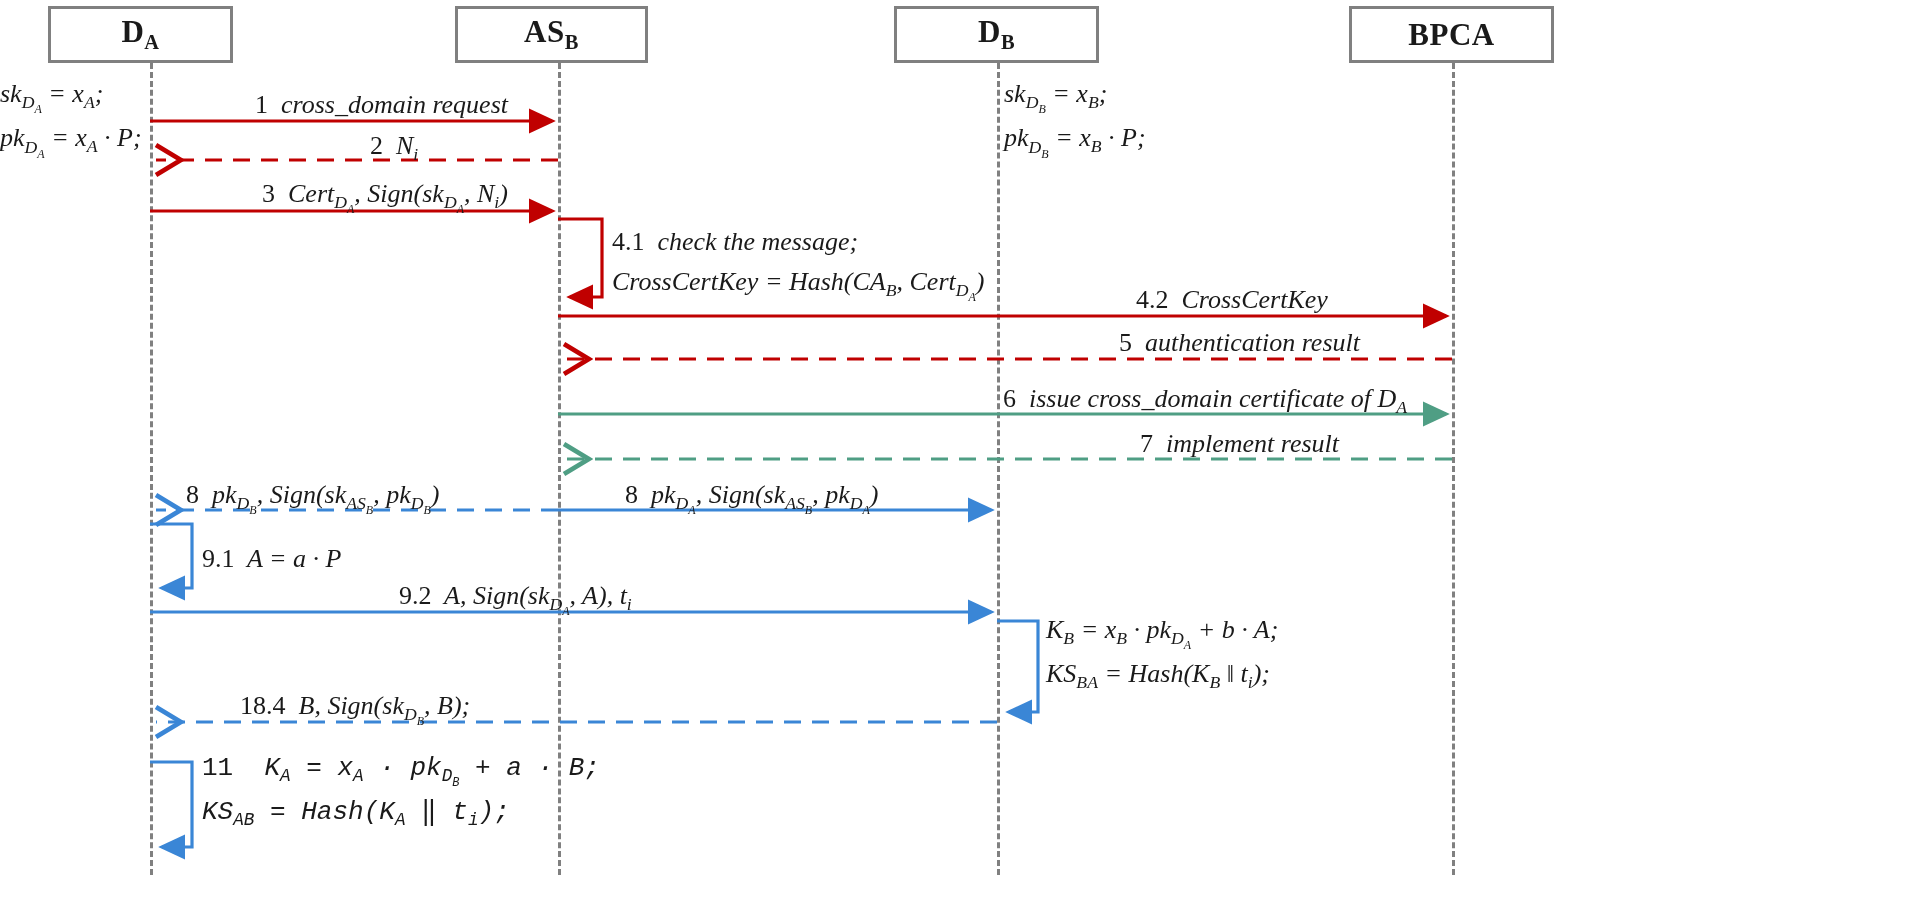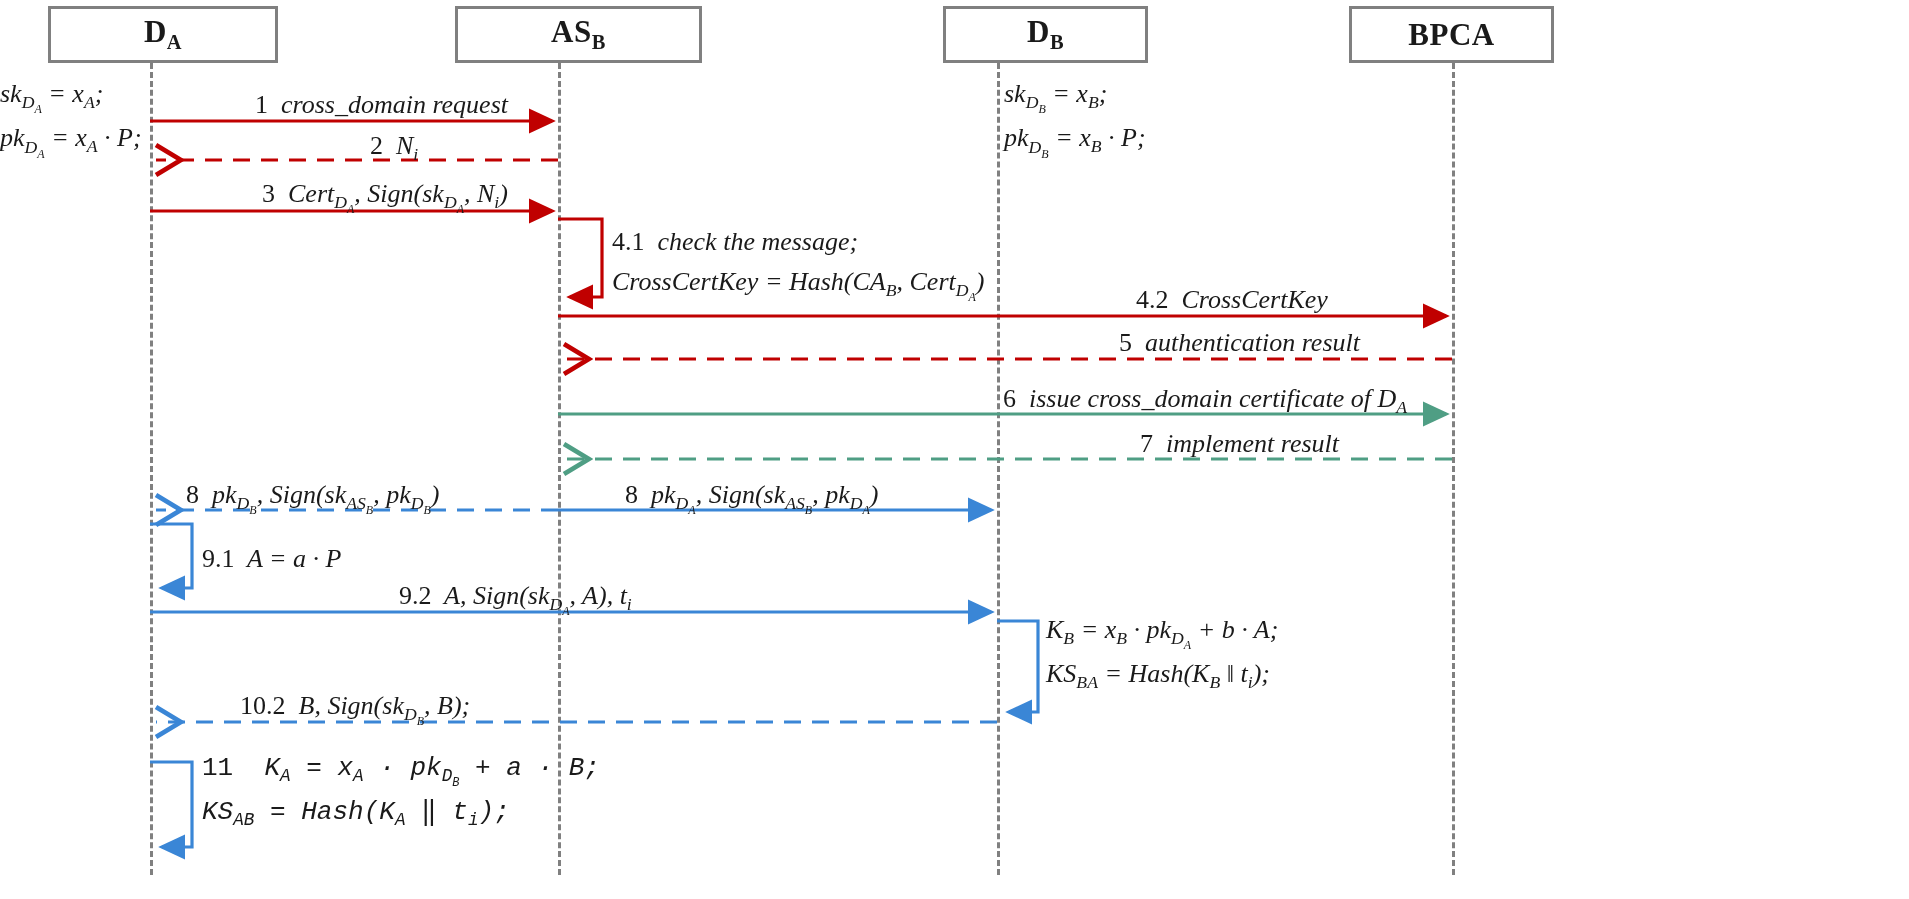--- a/index.html
+++ b/index.html
@@ -65,27 +65,27 @@
     height: 899px;
     pointer-events: none;
   }
   sub { font-size: 0.68em; }
 </style>
 </head>
 <body>
 
 <div id="diagram">
 
-  <div class="lane-box" style="left:48px; top:6px; width:230px; height:57px;">
+  <div class="lane-box" style="left:48px; top:6px; width:185px; height:57px;">
     <span>D<sub>A</sub></span>
   </div>
-  <div class="lane-box" style="left:455px; top:6px; width:247px; height:57px;">
+  <div class="lane-box" style="left:455px; top:6px; width:193px; height:57px;">
     <span>AS<sub>B</sub></span>
   </div>
-  <div class="lane-box" style="left:943px; top:6px; width:205px; height:57px;justify-content:center;">
+  <div class="lane-box" style="left:894px; top:6px; width:205px; height:57px;justify-content:center;">
     <span>D<sub>B</sub></span>
   </div>
   <div class="lane-box" style="left:1349px; top:6px; width:205px; height:57px;">
     <span>BPCA</span>
   </div>
 
   <div class="lifeline" style="left:150px;  top:63px; height:812px;"></div>
   <div class="lifeline" style="left:558px;  top:63px; height:812px;"></div>
   <div class="lifeline" style="left:997px;  top:63px; height:812px;"></div>
   <div class="lifeline" style="left:1452px; top:63px; height:812px;"></div>
@@ -177,20 +177,20 @@
 
   <div class="msg-label" style="left:202px; top:541px;"><span class="num">9.1</span>&nbsp; A = a · P</div>
 
   <div class="msg-label" style="left:399px; top:578px;"><span class="num">9.2</span>&nbsp; A, Sign(sk<sub>D<sub>A</sub></sub>, A), t<sub>i</sub></div>
 
   <div class="note" style="left:1046px; top:610px;">
     <div>K<sub>B</sub> = x<sub>B</sub> · pk<sub>D<sub>A</sub></sub> + b · A;</div>
     <div>KS<sub>BA</sub> = Hash(K<sub>B</sub> ‖ t<sub>i</sub>);</div>
   </div>
 
-  <div class="msg-label" style="left:240px; top:688px;"><span class="num">10.2</span>&nbsp; B, Sign(sk<sub>D<sub>B</sub></sub>, B);</div>
+  <div class="msg-label" style="left:240px; top:688px;"><span class="num">18.4</span>&nbsp; B, Sign(sk<sub>D<sub>B</sub></sub>, B);</div>
 
   <div class="note" style="left:202px; top:748px;font-family:Liberation Mono, monospace;">
     <div><span class="num">11</span>&nbsp; K<sub>A</sub> = x<sub>A</sub> · pk<sub>D<sub>B</sub></sub> + a · B;</div>
     <div>KS<sub>AB</sub> = Hash(K<sub>A</sub> ‖ t<sub>i</sub>);</div>
   </div>
 
 </div>
 
 </body></html>

